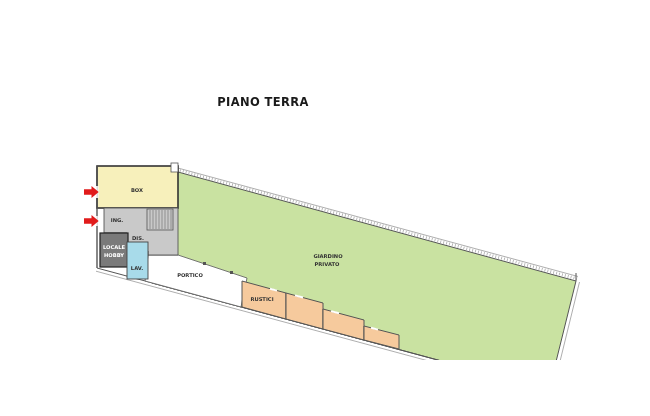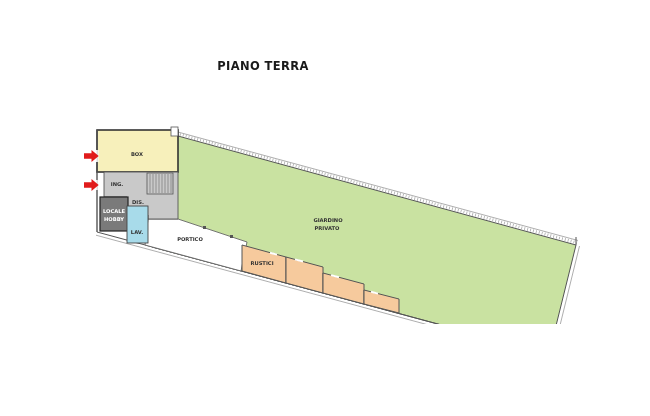--- a/index.html
+++ b/index.html
@@ -1,17 +1,17 @@
 <!DOCTYPE html>
 <html><head>
 <meta charset="utf-8">
 <style>
   html,body{margin:0;padding:0;background:#fff;}
   .canvas{position:relative;width:650px;height:324px;background:#ffffff;overflow:hidden;
-          font-family:"DejaVu Sans","Liberation Sans",sans-serif;}
+          font-family:"DejaVu Sans","Liberation Sans",sans-serif;margin-top:36px;}
   svg{position:absolute;left:0;top:0;}
   text{font-family:"DejaVu Sans","Liberation Sans",sans-serif;fill:#222;}
   .title-txt{font-size:11.5px;font-weight:700;letter-spacing:.4px;fill:#1a1a1a;}
   .lbl{font-size:5.2px;font-weight:700;fill:#333;}
   .lbl-w{font-size:5.2px;font-weight:700;fill:#ffffff;}
 </style>
 </head>
 <body>
 
 <div class="canvas">

